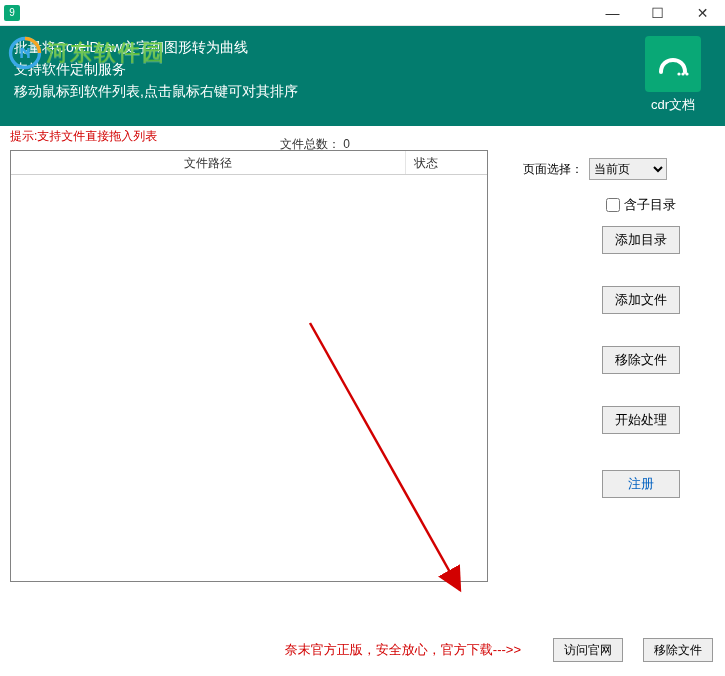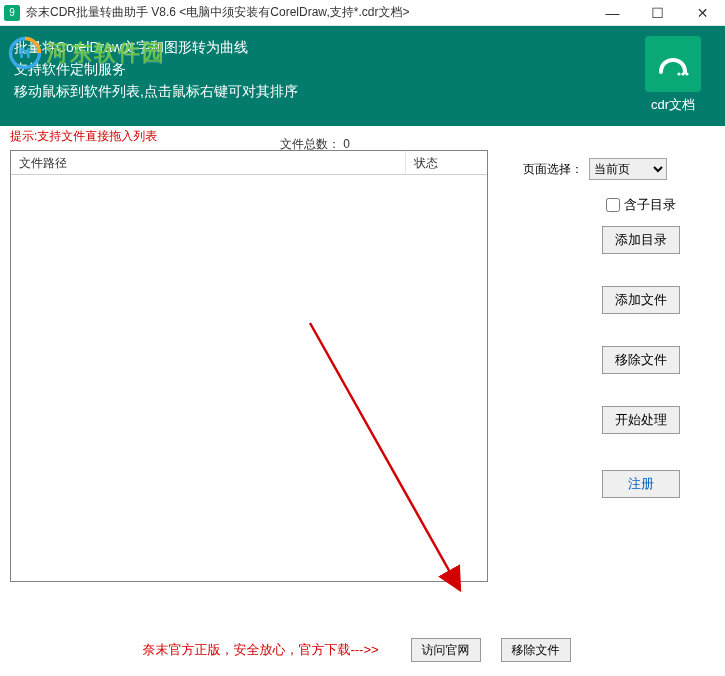--- a/index.html
+++ b/index.html
@@ -21,38 +21,37 @@
 .content { padding: 0 10px; position: relative; }
 .top-row { display: flex; align-items: center; height: 20px; }
 .tip { color: #d20000; font-size: 12px; }
 .file-count { position: absolute; left: 280px; top: 10px; color: #333; font-size: 12px; }
 .page-select { position: absolute; right: 58px; top: 158px; display: flex; align-items: center; }
 .page-select label { margin-right: 6px; }
 .page-select select { width: 78px; height: 22px; border: 1px solid #a5a5a5; background: #efefef; font-size: 12px; }
 .list-area { margin-top: 4px; width: 478px; height: 432px; border: 1px solid #828282; background: #fff; }
 .list-header { display: flex; height: 24px; border-bottom: 1px solid #cfcfcf; }
 .list-header .col { padding: 4px 8px; font-size: 12px; color: #333; }
-.col-path { width: 395px; border-right: 1px solid #e5e5e5; }
+.col-path { width: 395px; border-right: 1px solid #e5e5e5; text-align: center; }
 .col-status { flex: 1; }
 .side-panel { position: absolute; right: 24px; top: 188px; width: 120px; display: flex; flex-direction: column; align-items: center; }
 .checkbox-row { display: flex; align-items: center; margin: 8px 0 12px; font-size: 13px; }
 .checkbox-row input { width: 14px; height: 14px; margin-right: 4px; }
 .side-btn { width: 78px; height: 28px; margin-bottom: 32px; border: 1px solid #999; background: #efefef; font-size: 13px; cursor: pointer; }
 .side-btn.reg { color: #0060c0; margin-top: 4px; }
-.footer-row { position: absolute; left: 0; bottom: 14px; width: 100%; display: flex; align-items: center; justify-content: center; padding-right: 12px; }
+.footer-row { position: absolute; left: 0; bottom: 14px; width: 100%; display: flex; align-items: center; justify-content: flex-end; padding-right: 12px; }
 .footer-text { color: #d20000; font-size: 13px; margin-right: 12px; }
 .footer-btn { height: 24px; padding: 0 10px; margin-left: 20px; border: 1px solid #999; background: #efefef; font-size: 12px; cursor: pointer; }
 .arrow-svg { position: absolute; left: 305px; top: 318px; pointer-events: none; z-index: 10; }
 </style>
 </head>
 <body>
 
 <div class="titlebar">
   <span class="app-icon">9</span>
-  <span class="title-text">奈末CDR批量转曲助手 V8.6   &lt;电脑中须安装有CorelDraw,支持*.cdr文档&gt;</span>
   <div class="win-controls">
     <div class="win-btn">—</div>
     <div class="win-btn">☐</div>
     <div class="win-btn close">✕</div>
   </div>
 </div>
 
 <div class="watermark">
   <svg class="wm-icon" viewBox="0 0 40 40">
     <circle cx="20" cy="20" r="17" fill="none" stroke="#3aa8e6" stroke-width="4"></circle>

